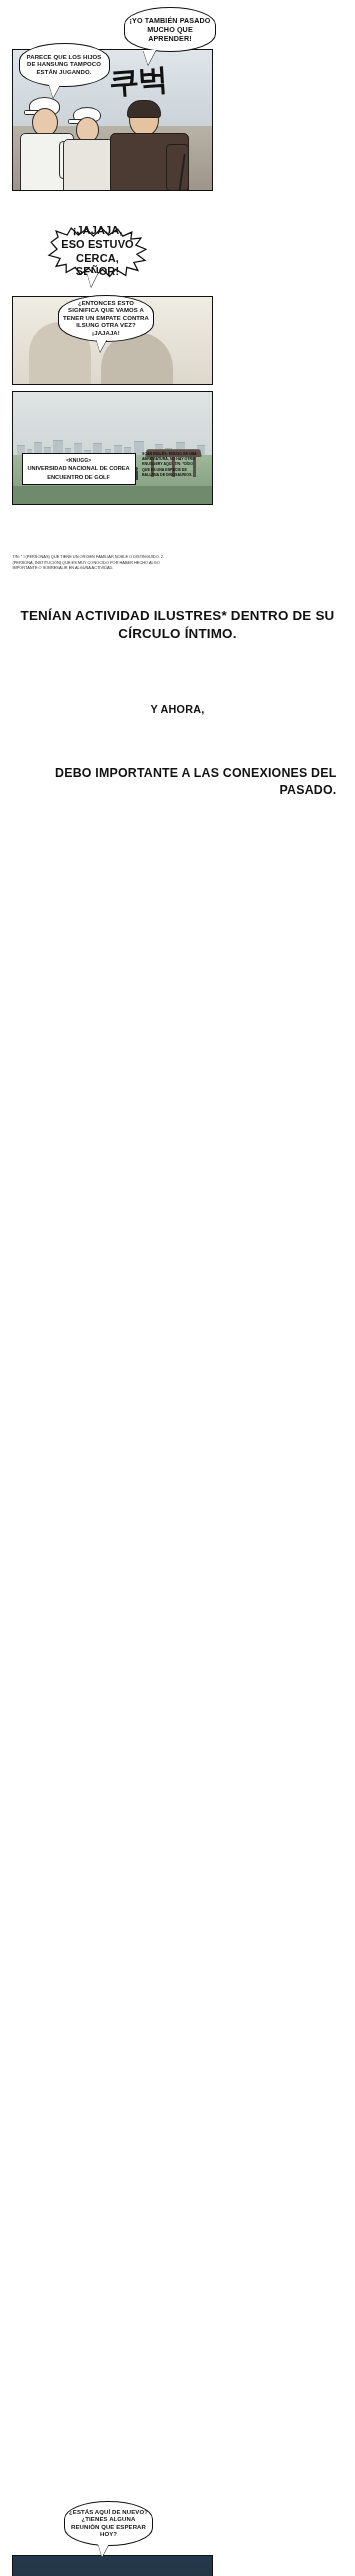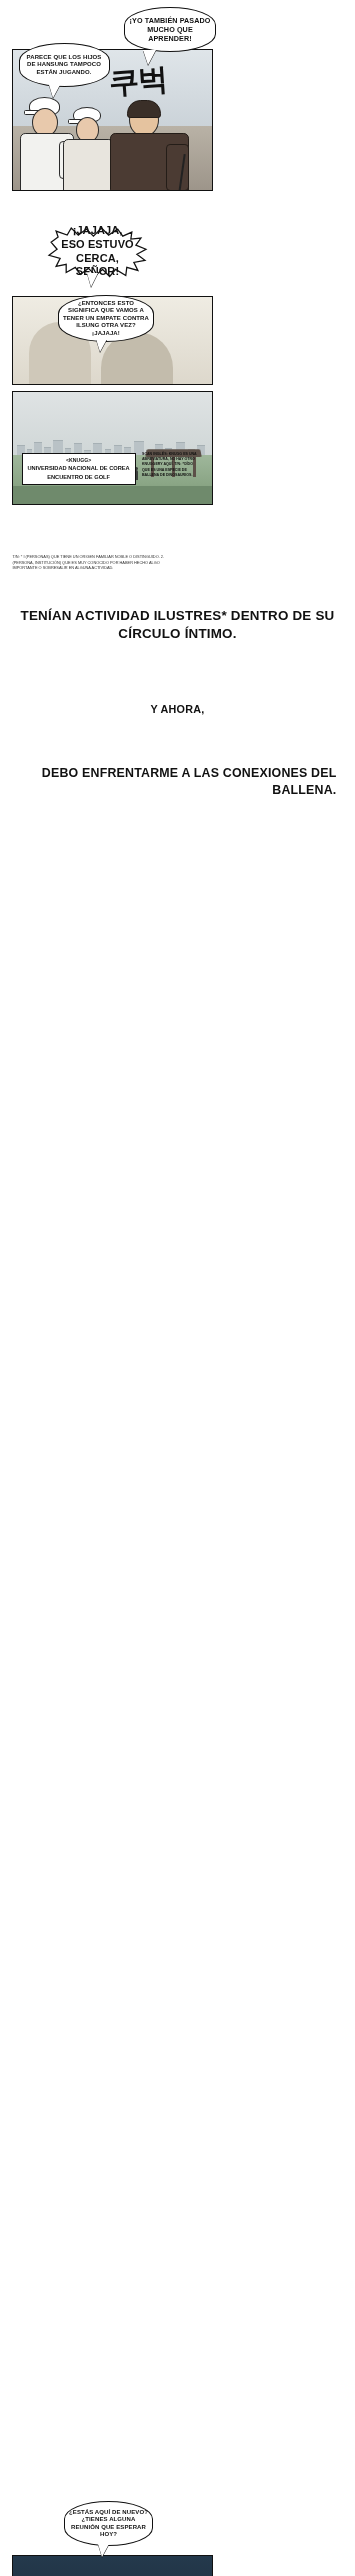--- a/index.html
+++ b/index.html
@@ -305,21 +305,21 @@
   </div>
 
   <div class="sidenote" style="left:142px; top:452px;">SCAN INGLÉS: KNUGG ES UNA ABREVIATURA, NO HAY OTRO KNUGGERY AQUÍ. T/N: *OÍDO QUE ES UNA ESPECIE DE BALLENA DE DINOSAURIOS.</div>
 
   <div class="footnote" style="left:12.4px; top:554px;">T/N: * I (PERSONAS) QUE TIENE UN ORIGEN FAMILIAR NOBLE O DISTINGUIDO. 2. (PERSONA, INSTITUCIÓN) QUE ES MUY CONOCIDO POR HABER HECHO ALGO IMPORTANTE O SOBRESALIR EN ALGUNA ACTIVIDAD.</div>
 
   <div class="bigtext" style="left:0; top:607px; font-size:13.4px; padding:0 20.6px; box-sizing:border-box;">TENÍAN ACTIVIDAD ILUSTRES* DENTRO DE SU CÍRCULO ÍNTIMO.</div>
 
   <div class="bigtext" style="left:0; top:702px; font-size:10.8px;text-align:center;">Y AHORA,</div>
 
-  <div class="bigtext right" style="left:0; top:765px; font-size:12.4px; padding-left:31px;">DEBO ENFRENTARME A LAS CONEXIONES DEL BALLENA.</div>
+  <div class="bigtext right" style="left:0; top:765px; font-size:12.4px; padding-left:31px;">DEBO IMPORTANTE A LAS CONEXIONES DEL PASADO.</div>
 
   <div class="bubble" id="bub5" style="left:64px; top:2501px; width:89px; height:45px;">
     <div class="txt" style="font-size:6px;">¿ESTÁS AQUÍ DE NUEVO? ¿TIENES ALGUNA REUNIÓN QUE ESPERAR HOY?</div>
   </div>
   <div class="tail" style="left:98px; top:2544px; border-left:4.1px solid transparent; border-right:7.2px solid transparent; border-top:13.4px solid #fff; filter: drop-shadow(0 1px 0 #111);"></div>
 
   <div class="panel" id="panel4">
     <div class="p4-bg"></div>
 
   </div>

